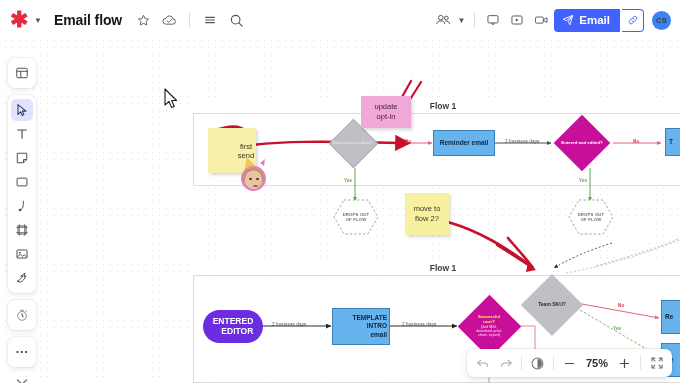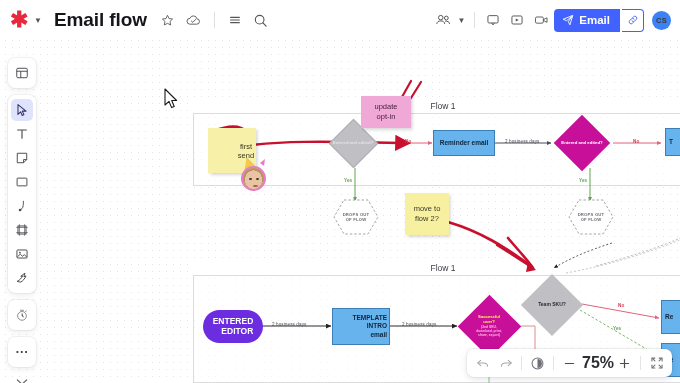--- a/index.html
+++ b/index.html
@@ -27,21 +27,21 @@
     display:flex; align-items:center;
   }
   .tb-left { display:flex; align-items:center; gap:4px; padding-left:10px; }
   .logo-asterisk {
     width:18px; height:18px; position:relative; display:inline-block;
     color:#e8283c; font-size:22px; line-height:18px; text-align:center;
     font-weight:700;
   }
   .chev { font-size:8px; color:#55565a; padding:0 2px; }
   .doc-title {
-    font-size:19px; font-weight:700; color:#15161a; margin-left:6px; margin-right:6px;
+    font-size:14px; font-weight:700; color:#15161a; margin-left:6px; margin-right:6px;
     letter-spacing:-0.1px;
   }
   .tb-icon {
     width:22px; height:22px; display:flex; align-items:center; justify-content:center;
     color:#55565a; border-radius:4px;
   }
   .tb-sep { width:1px; height:16px; background:#e0e0e3; margin:0 5px; }
 
   .tb-right { margin-left:auto; display:flex; align-items:center; gap:2px; padding-right:9px; }
   .people-icon { color:#55565a; display:flex; align-items:center; }
@@ -86,30 +86,30 @@
     position:absolute; right:8px; bottom:6px; height:28px; z-index:58;
     background:#fff; border-radius:7px;
     box-shadow:0 0 0 1px rgba(0,0,0,.045), 0 2px 7px rgba(0,0,0,.11);
     display:flex; align-items:center; padding:0 5px; gap:2px;
   }
   .bb-ic {
     width:21px; height:21px; display:flex; align-items:center; justify-content:center;
     color:#6f7076; border-radius:4px; cursor:pointer; font-size:13px;
   }
   .bb-sep { width:1px; height:14px; background:#e4e4e7; margin:0 3px; }
-  .zoom-val { font-size:16px; color:#2d2e33; font-weight:600; width:30px; text-align:left; cursor:pointer; }
+  .zoom-val { font-size:11px; color:#2d2e33; font-weight:600; width:30px; text-align:center; cursor:pointer; }
 
   
   .frame { position:absolute; border:1px solid #dcdce0; background:rgba(255,255,255,0.55); }
   .frame-header {
     position:absolute; left:-1px; right:-1px; top:-1px; height:16px;
     border-bottom:1px solid #dcdce0; background:#fff;
     display:flex; align-items:center; justify-content:center;
   }
-  .frame-title { font-size:8.5px; color:#3b3c41; font-weight:400; }
+  .frame-title { font-size:8.5px; color:#3b3c41; font-weight:700; }
 
   
   .node { position:absolute; display:flex; align-items:center; justify-content:center; text-align:right; }
   .box-blue {
     background:#66b3ee; border:1px solid #3c7fb5; color:#10243a;
     font-size:6.5px; font-weight:700; line-height:1.25; padding:2px;
   }
   .pill-purple {
     background:#6c2ce0; border-radius:999px; color:#fff;
     font-size:8.5px; font-weight:700; line-height:1.15;

